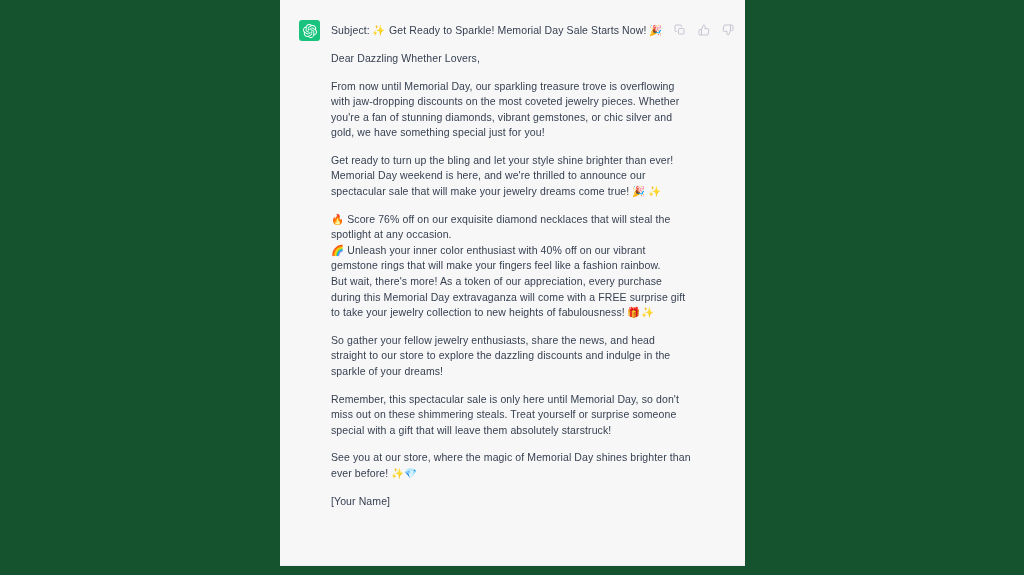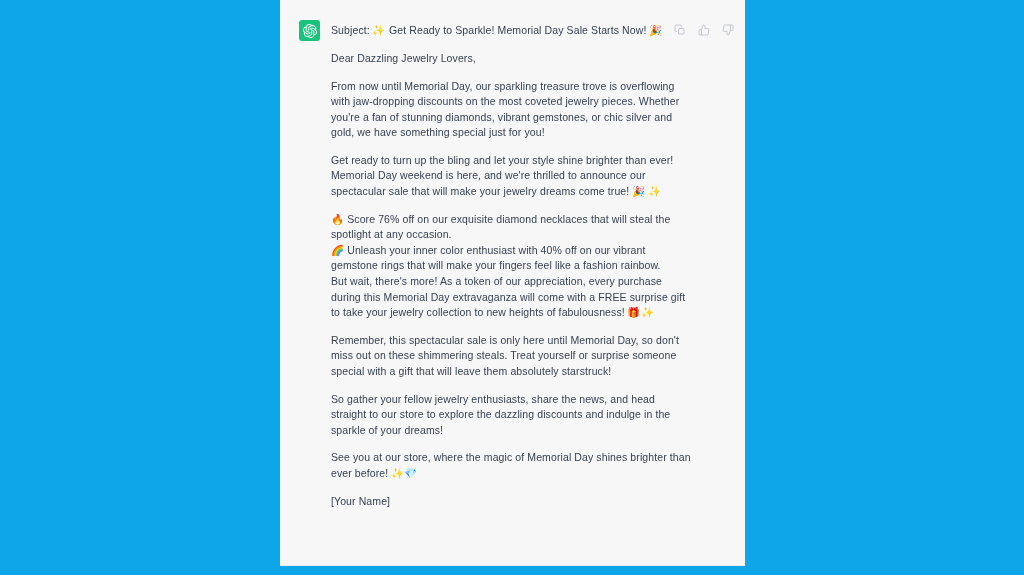--- a/index.html
+++ b/index.html
@@ -13,21 +13,21 @@
     overflow: hidden;
     font-family: "Liberation Sans", sans-serif;
     -webkit-font-smoothing: antialiased;
   }
 
   
   #root {
     position: relative;
     width: 1024px;
     height: 575px;
-    background: #0ea5e9;
+    background: #14532d;
     text-decoration: underline;
   }
 
   
   .message-panel {
     position: absolute;
     left: 280px;
     top: 0px;
     width: 465px;
     height: 566px;
@@ -128,28 +128,28 @@
         <div class="action-btn">
           <svg width="12" height="12" viewBox="0 0 24 24" fill="none" stroke="currentColor" stroke-width="2" stroke-linecap="round" stroke-linejoin="round">
             <path d="M10 15v4a3 3 0 0 0 3 3l4-9V2H5.72a2 2 0 0 0-2 1.7l-1.38 9a2 2 0 0 0 2 2.3z"></path>
             <path d="M17 2h2.67A2.31 2.31 0 0 1 22 4v7a2.31 2.31 0 0 1-2.33 2H17"></path>
           </svg>
         </div>
       </div>
 
       <div class="msg-body">
         <p>Subject: ✨ Get Ready to Sparkle! Memorial Day Sale Starts Now! 🎉</p>
-        <p>Dear Dazzling Jewelry Lovers,</p>
+        <p>Dear Dazzling Whether Lovers,</p>
         <p>From now until Memorial Day, our sparkling treasure trove is overflowing with jaw-dropping discounts on the most coveted jewelry pieces. Whether you're a fan of stunning diamonds, vibrant gemstones, or chic silver and gold, we have something special just for you!</p>
         <p>Get ready to turn up the bling and let your style shine brighter than ever! Memorial Day weekend is here, and we're thrilled to announce our spectacular sale that will make your jewelry dreams come true! 🎉 ✨</p>
         <p class="tight">🔥 Score 76% off on our exquisite diamond necklaces that will steal the spotlight at any occasion.</p>
         <p class="tight">🌈 Unleash your inner color enthusiast with 40% off on our vibrant gemstone rings that will make your fingers feel like a fashion rainbow.</p>
         <p>But wait, there's more! As a token of our appreciation, every purchase during this Memorial Day extravaganza will come with a FREE surprise gift to take your jewelry collection to new heights of fabulousness! 🎁✨</p>
+        <p>So gather your fellow jewelry enthusiasts, share the news, and head straight to our store to explore the dazzling discounts and indulge in the sparkle of your dreams!</p>
         <p>Remember, this spectacular sale is only here until Memorial Day, so don't miss out on these shimmering steals. Treat yourself or surprise someone special with a gift that will leave them absolutely starstruck!</p>
-        <p>So gather your fellow jewelry enthusiasts, share the news, and head straight to our store to explore the dazzling discounts and indulge in the sparkle of your dreams!</p>
         <p>See you at our store, where the magic of Memorial Day shines brighter than ever before! ✨💎</p>
         <p class="last">
           <span class="sig-line">[Your Name]</span>
 
         </p>
       </div>
 
     </div>
   </div>
 

